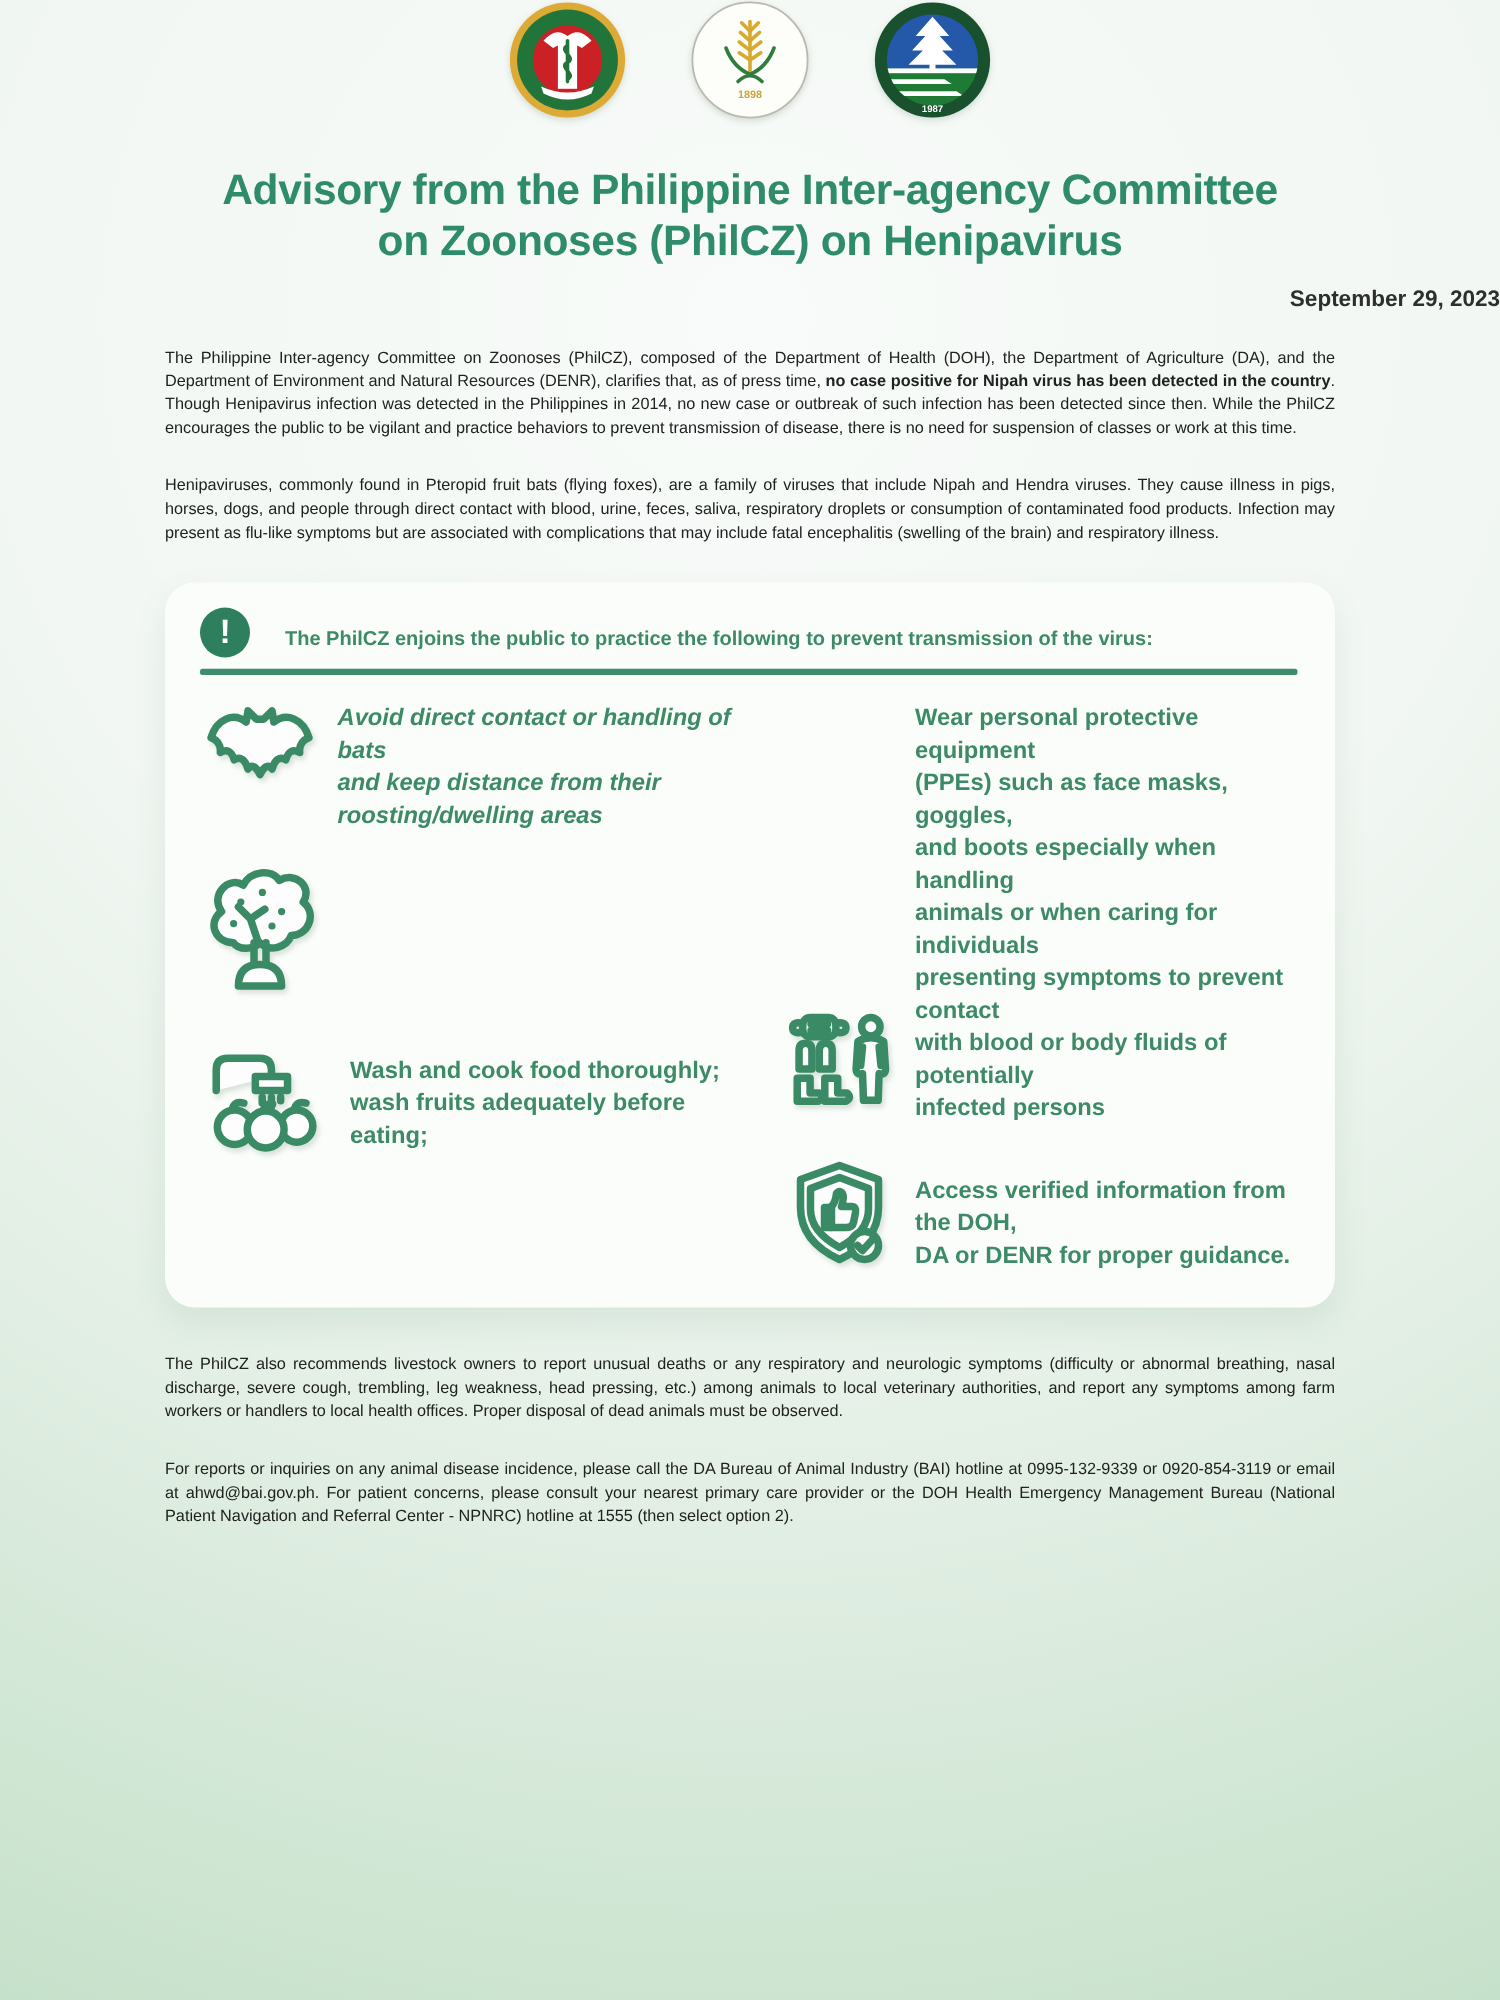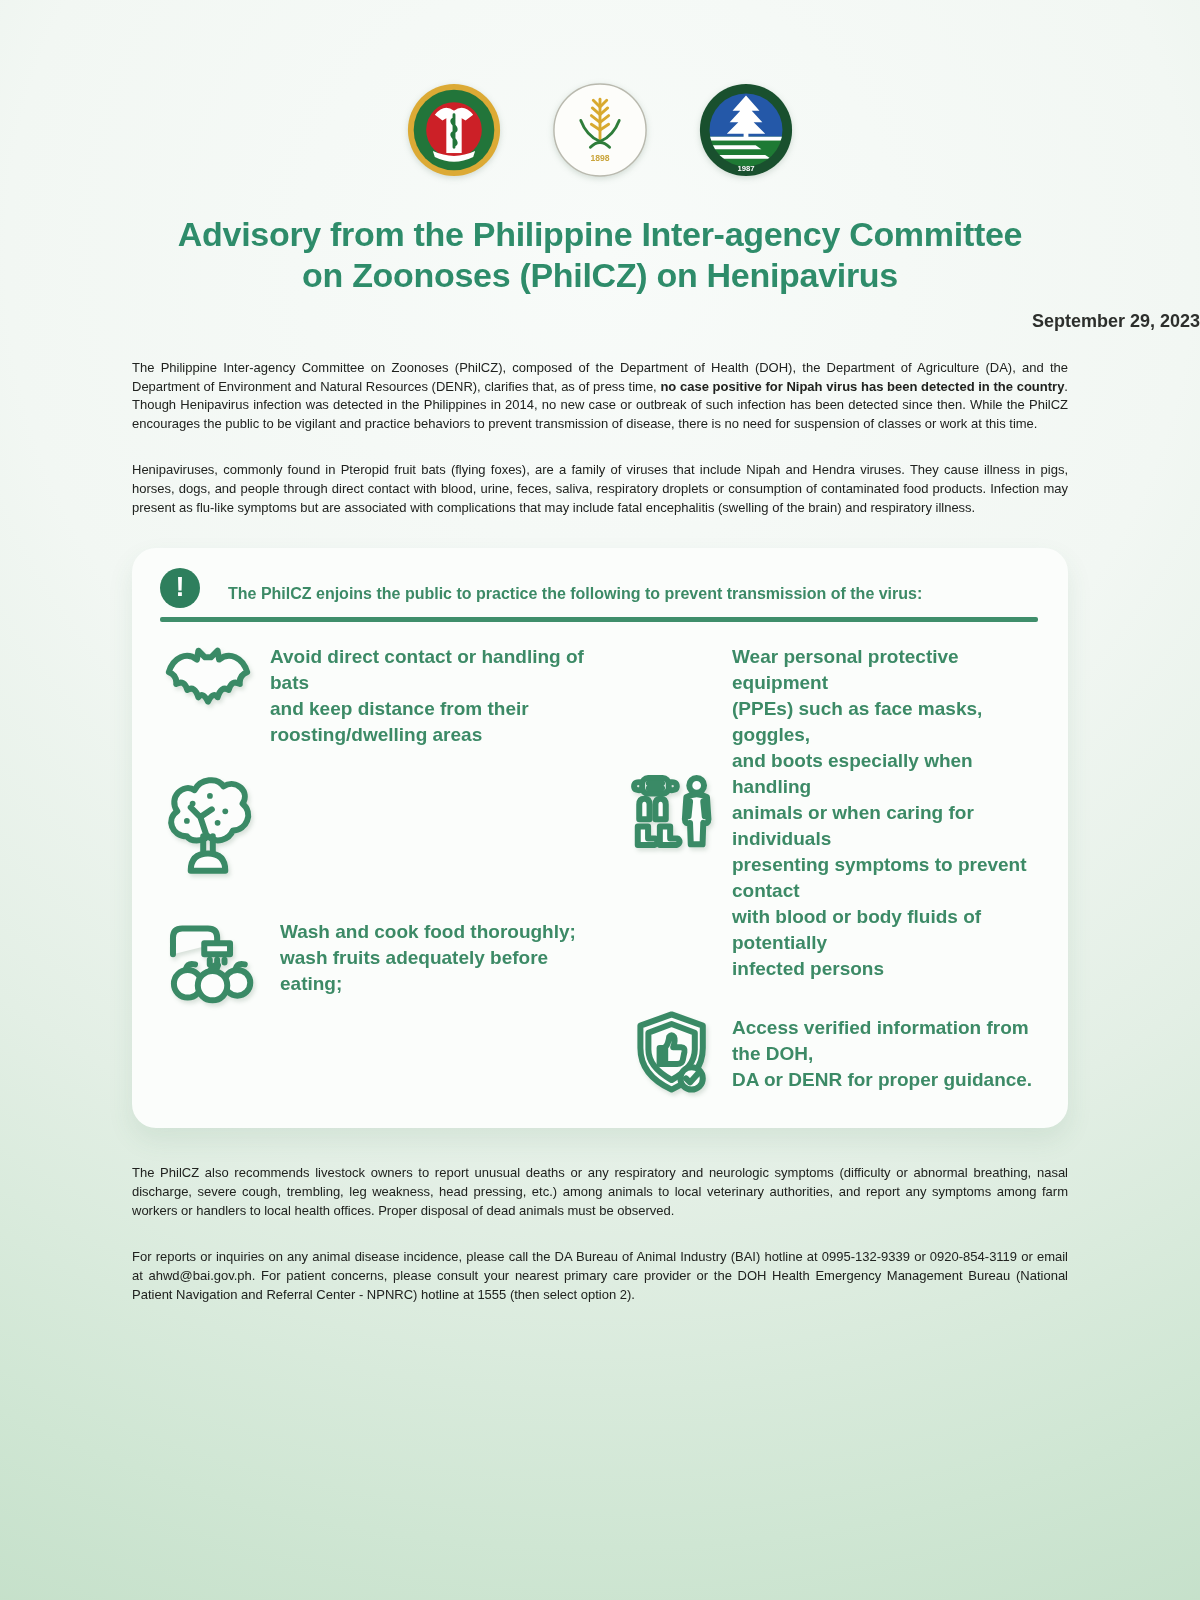--- a/index.html
+++ b/index.html
@@ -5,21 +5,20 @@
   * { margin:0; padding:0; box-sizing:border-box; }
   html,body { background:#e8f1ea; }
   .page {
     position:relative;
     width:1200px; height:1600px;
     margin:0 auto;
     overflow:hidden;
     font-family:"Liberation Sans", sans-serif;
     background:
       radial-gradient(130% 95% at 50% 16%, #f8fbf9 0%, #f2f7f3 38%, #e3efe5 62%, #cfe6d3 85%, #c3dfc8 100%);
-    padding-top:82px;
   }
   
   .logos { display:flex; justify-content:center; align-items:center; gap:50px; }
   .seal { width:96px; height:96px; filter:drop-shadow(0 2px 3px rgba(40,80,50,.18)); }
   
   .title {
     margin-top:36px; text-align:center;
     color:#2e8c6a; font-size:34px; line-height:1.2; font-weight:800;
     letter-spacing:-0.3px;
   }
@@ -51,23 +50,23 @@
   .rem-title {
     margin-left:12px;
     color:#35825f; font-size:33px; font-weight:800; letter-spacing:.5px;
   }
   .rem-sub {
     margin-left:28px; padding-top:12px;
     color:#3c8a66; font-size:16px; font-weight:700;
   }
   .rem-rule { height:5px; background:#3f8e6b; border-radius:2px; margin-top:9px; }
   .rem-grid { display:grid; grid-template-columns:452px 1fr; column-gap:14px; margin-top:22px; }
-  .rem-item { display:flex; align-items:center; gap:14px; margin-bottom:26px; }
+  .rem-item { display:flex; align-items:flex-end; gap:14px; margin-bottom:26px; }
   .rem-item:last-child { margin-bottom:4px; }
-  .rem-item.top { align-items:flex-start; }
+  .rem-item.top { align-items:flex-start;font-style:italic; }
   .rem-icon { flex:0 0 auto; filter:drop-shadow(2px 3px 2px rgba(40,80,50,.16)); }
   .rem-icon path, .rem-icon circle, .rem-icon rect, .rem-icon ellipse, .rem-icon line {
     vector-effect:non-scaling-stroke;
   }
   .rem-text {
     color:#3c8a66; font-size:19px; font-weight:700; line-height:1.37;
     white-space:pre-line;
   }
   .g-stroke { fill:none; stroke:#3a8a66; stroke-width:6; stroke-linecap:round; stroke-linejoin:round; }
   .g-fillw { fill:#fcfdfc; stroke:#3a8a66; stroke-width:6; stroke-linecap:round; stroke-linejoin:round; }

